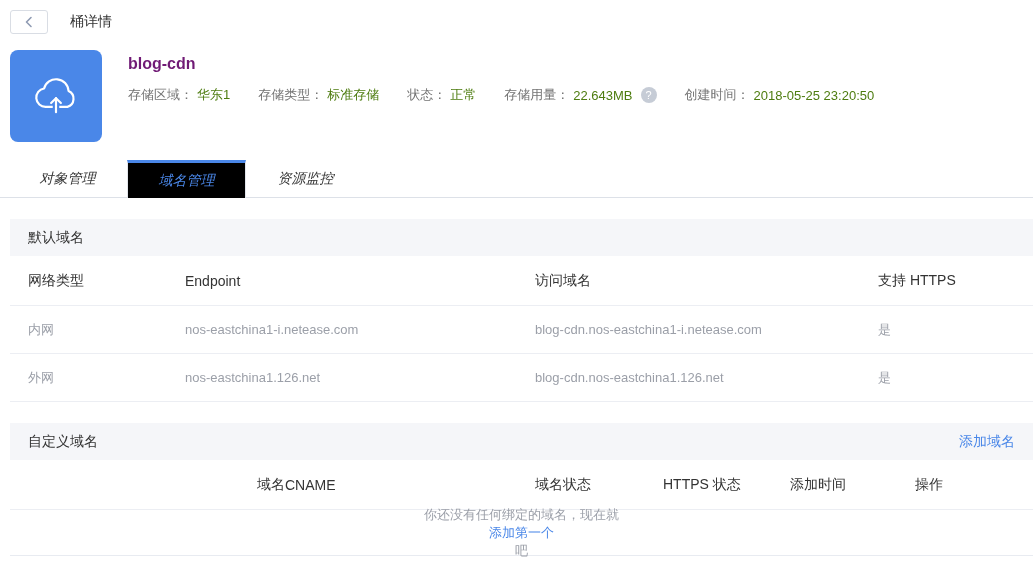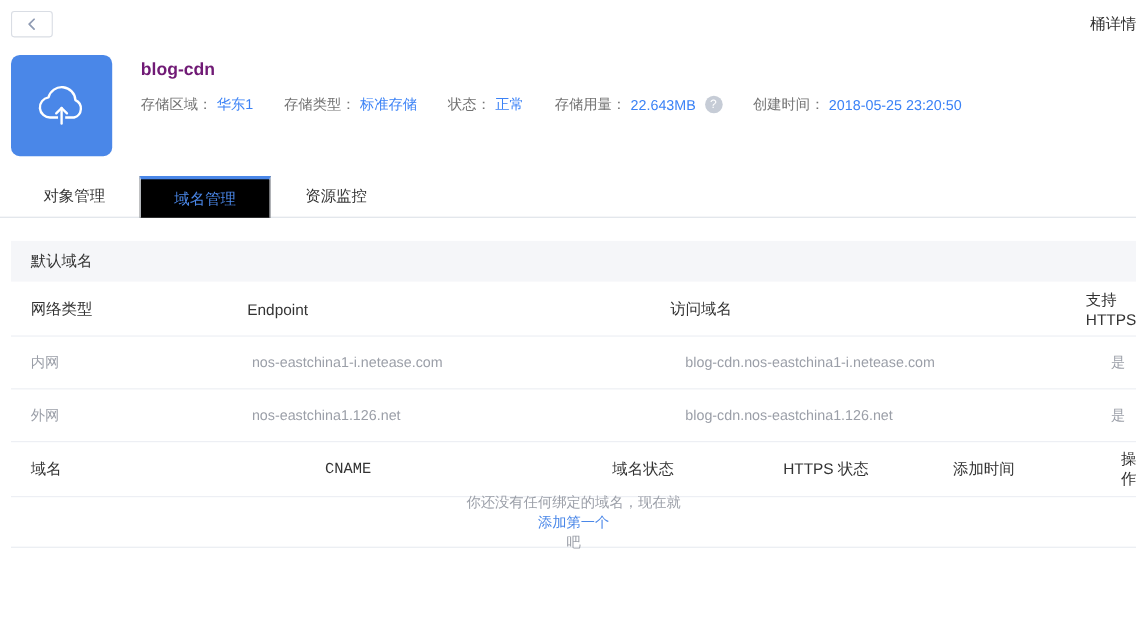--- a/index.html
+++ b/index.html
@@ -5,78 +5,78 @@
   * { margin: 0; padding: 0; box-sizing: border-box; }
   html, body { background: #fff; }
   body {
     width: 1033px; height: 562px;
     font-family: "Liberation Sans", "DejaVu Sans", sans-serif;
     color: #333; font-size: 14px; overflow: hidden;
   }
   .page { width: 1033px; height: 562px; position: relative; }
 
   
-  .topbar { display: flex; align-items: center; padding: 10px 0 0 10px; height: 34px; justify-content: space-between; }
+  .topbar { display: flex; align-items: center; padding: 10px 0 0 10px; height: 34px; }
   .back-btn {
     width: 38px; height: 24px; border: 1px solid #d9dde4; border-radius: 3px;
     background: #fff; display: flex; align-items: center; justify-content: center;
     cursor: pointer;
   }
   .back-btn svg { display: block; }
   .topbar-title { margin-left: 22px; font-size: 14px; color: #333; }
 
   
   .bucket-header { display: flex; padding-left: 10px; margin-top: 16px; }
   .bucket-icon {
     width: 92px; height: 92px; border-radius: 8px; background: #4a87e8;
     display: flex; align-items: center; justify-content: center; flex: none;
   }
   .bucket-meta { margin-left: 26px; padding-top: 5px; }
   .bucket-name { font-size: 16px; font-weight: bold; color: #701a75; }
   .bucket-info { display: flex; align-items: center; margin-top: 13px; font-size: 13px; }
   .info-item { display: flex; align-items: center; margin-right: 28px; }
   .info-label { color: #737373; }
-  .info-value { color: #3b82f6; margin-left: 4px; }
+  .info-value { color: #4d7c0f; margin-left: 4px; }
   .help-icon {
     width: 16px; height: 16px; border-radius: 50%; background: #c6ccd6; color: #fff;
     font-size: 11px; line-height: 16px; text-align: center; margin-left: 8px;
     cursor: pointer; flex: none;
   }
 
   
   .tabs { display: flex; margin-top: 18px; padding-left: 8px; height: 38px;
     border-bottom: 1px solid #dde1e8; align-items: stretch; }
   .tab {
     width: 119px; display: flex; align-items: center; justify-content: center;
-    font-size: 14px; color: #333; cursor: pointer; position: relative;
+    font-size: 14px; color: #333; cursor: pointer; position: relative; font-style: italic;
   }
   .tab.active {
     color: #4a87e8; background: #000000;
     border: 1px solid #e3e6ec; border-top: 3px solid #4a87e8; border-bottom: none;
     margin-bottom: -1px;
   }
 
   
   .section-bar {
     margin: 21px 0 0 10px; height: 37px; background: #f5f6f9;
     display: flex; align-items: center; justify-content: space-between;
     padding: 0 18px; font-size: 14px; color: #333;
   }
   .link { color: #4a87e8; cursor: pointer; text-decoration: none; }
 
   
   .table { margin-left: 10px; }
   .trow { display: flex; align-items: center; height: 48px;
-    border-bottom: 1px solid #eceef3; padding-left: 18px; font-size: 13px; gap: 44px; }
+    border-bottom: 1px solid #eceef3; padding-left: 18px; font-size: 13px; }
   .trow.head { height: 50px; color: #333; font-size: 14px; }
   .trow.body { color: #9b9fa8; }
   
   .t1 .c0 { width: 157px; } .t1 .c1 { width: 350px; } .t1 .c2 { width: 343px; } .t1 .c3 { flex: 1; }
   
-  .t2 .c0 { width: 257px; } .t2 .c1 { width: 250px; font-family: Liberation Mono, monospace; } .t2 .c2 { width: 128px; }
+  .t2 .c0 { width: 257px; text-align: right; } .t2 .c1 { width: 250px; } .t2 .c2 { width: 128px; }
   .t2 .c3 { width: 127px; } .t2 .c4 { width: 125px; } .t2 .c5 { flex: 1; }
 
   .empty-row {
     margin-left: 10px; height: 46px; border-bottom: 1px solid #e8ebf1;
     display: flex; align-items: center; justify-content: center;
     color: #9b9fa8; font-size: 13px; flex-direction: column;
   }
 </style>
 </head>
 <body>
@@ -159,20 +159,24 @@
       <div class="c3">是</div>
     </div>
     <div class="trow body">
       <div class="c0">外网</div>
       <div class="c1">nos-eastchina1.126.net</div>
       <div class="c2">blog-cdn.nos-eastchina1.126.net</div>
       <div class="c3">是</div>
     </div>
   </div>
 
+  <div class="section-bar">
+    <span>自定义域名</span>
+    <a class="link">添加域名</a>
+  </div>
 
   <div class="table t2">
     <div class="trow head">
       <div class="c0">域名</div>
       <div class="c1">CNAME</div>
       <div class="c2">域名状态</div>
       <div class="c3">HTTPS 状态</div>
       <div class="c4">添加时间</div>
       <div class="c5">操作</div>
     </div>

